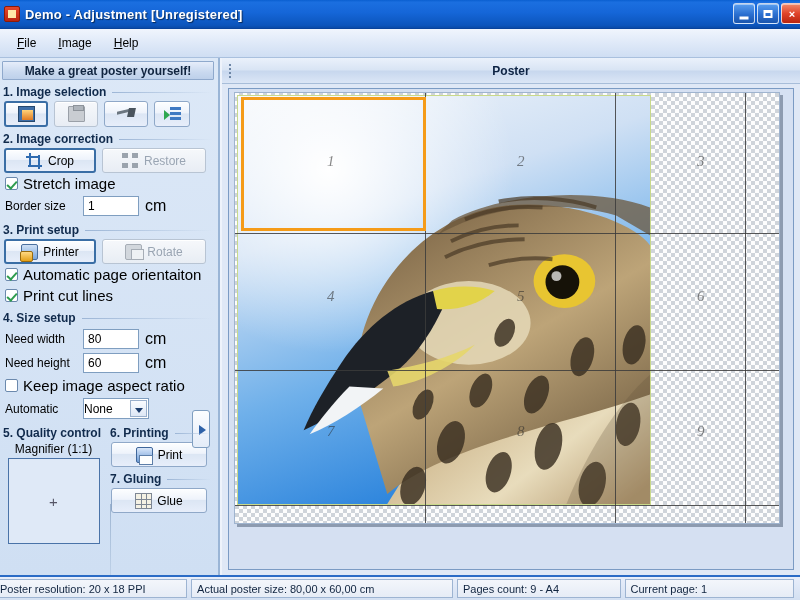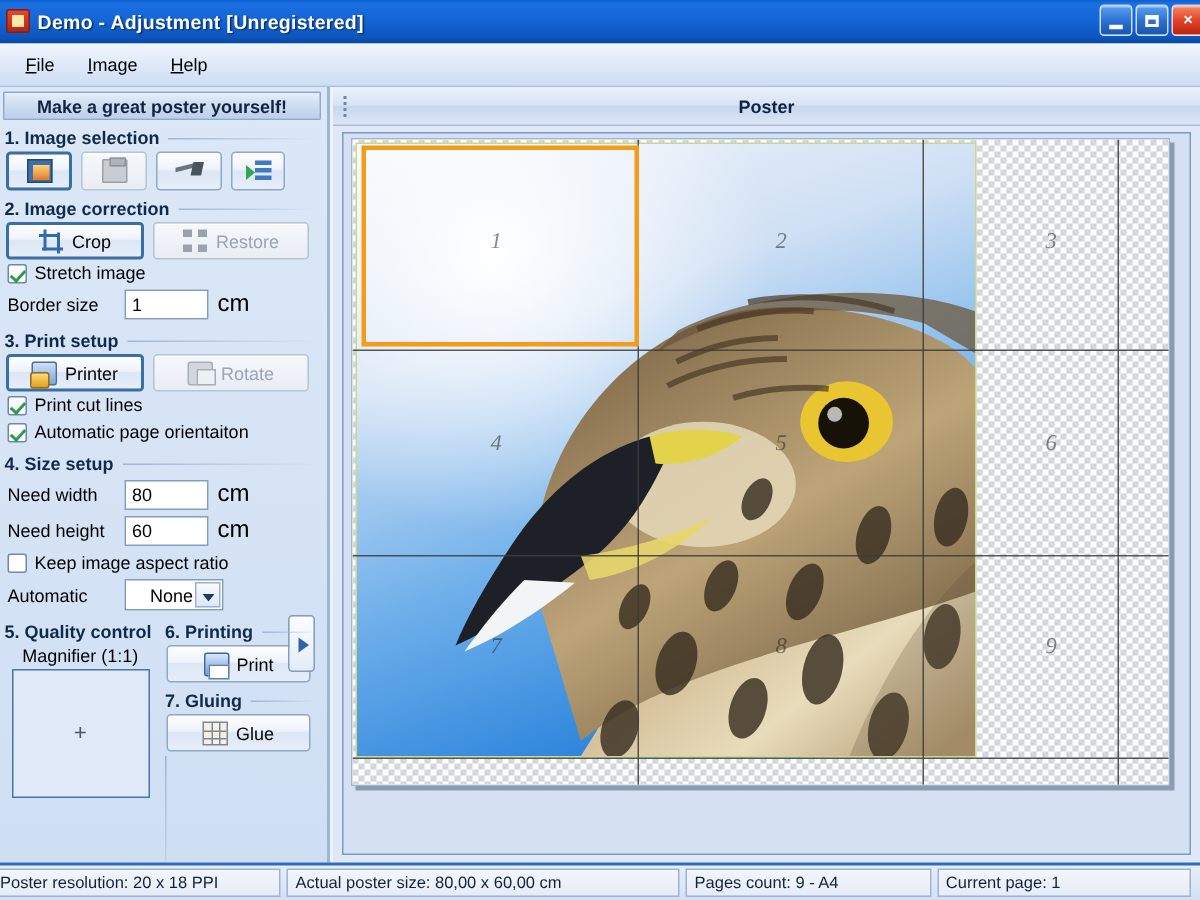--- a/index.html
+++ b/index.html
@@ -129,21 +129,21 @@
     background:#eef1f4; border:1px solid #a6adb6; }
   .ic-print2 { background: linear-gradient(to bottom,#d9e7fa,#6e9cd6); border:1px solid #3f669a; border-radius:2px; }
   .ic-print2:after { content:""; position:absolute; left:2px; top:7px; width:12px; height:8px;
     background:#fdfefe; border:1px solid #5d7ea8; }
   .ic-glue { background:#f4f1e4; border:1px solid #7e8794; }
   .ic-glue:before { content:""; position:absolute; left:5px; top:0; width:1px; height:14px;
     background:#7e8794; box-shadow: 5px 0 0 #7e8794; }
   .ic-glue:after { content:""; position:absolute; left:0; top:5px; width:15px; height:1px;
     background:#7e8794; box-shadow: 0 5px 0 #7e8794; }
 
-  .chk-row { display: flex; align-items: center; gap: 5px; padding: 2px 0 2px 5px; font-size: 12px; }
+  .chk-row { display: flex; align-items: center; gap: 5px; padding: 2px 0 2px 5px; font-size: 15px; }
   .chk {
     width: 13px; height: 13px; background: #fff; border: 1px solid #6b89ad;
     border-radius: 2px; position: relative; flex: none;
   }
   .chk.on:after {
     content: ""; position: absolute; left: 3px; top: 1px; width: 4px; height: 8px;
     border: solid #2e9c4e; border-width: 0 2px 2px 0; transform: rotate(42deg);
   }
   .fld-row { display: flex; align-items: center; gap: 6px; padding: 2px 0 2px 5px; font-size: 12px; }
   .fld-label { width: 72px; }
@@ -158,21 +158,21 @@
     background: linear-gradient(to bottom, #fbfdff, #e4ecf8);
     border: 1px solid #7f9ec0; border-radius: 3px;
   }
   .spin-btn:after {
     content: ""; position: absolute; left: 6px; top: 14px; width: 0; height: 0;
     border-top: 5px solid transparent; border-bottom: 5px solid transparent;
     border-left: 7px solid #2f62a8;
   }
   .sel {
     width: 66px; height: 21px; background: #fff; border: 1px solid #7f9ec0;
-    display: flex; align-items: center; position: relative; padding-left: 16px; font-size: 12px;
+    display: flex; align-items: center; position: relative; padding-left: 0; font-size: 12px;
   }
   .sel .arrowbox {
     position: absolute; right: 1px; top: 1px; width: 17px; height: 17px;
     background: linear-gradient(to bottom, #fafcff, #dde7f5);
     border: 1px solid #9ab0cc;
   }
   .sel .arrowbox:after {
     content: ""; position: absolute; left: 4px; top: 7px; width: 0; height: 0;
     border-left: 4px solid transparent; border-right: 4px solid transparent;
     border-top: 5px solid #1b3c6b;
@@ -348,25 +348,25 @@
         <span class="ic ic-printer"></span>
         <span>Printer</span>
       </div>
       <div class="xbtn disabled" style="width:104px;">
         <span class="ic ic-rotate"></span>
         <span>Rotate</span>
       </div>
     </div>
     <div class="chk-row">
       <span class="chk on"></span>
-      <span>Print cut lines</span>
+      <span>Automatic page orientaiton</span>
     </div>
     <div class="chk-row">
       <span class="chk on"></span>
-      <span>Automatic page orientaiton</span>
+      <span>Print cut lines</span>
     </div>
 
     <div class="sec-title">
       <span>4. Size setup</span>
         <span class="rule"></span>
     </div>
     <div class="fld-row">
       <span class="fld-label">Need width</span>
       <input class="tinput" type="text" value="80" style="">
       <span class="unit">cm</span>

